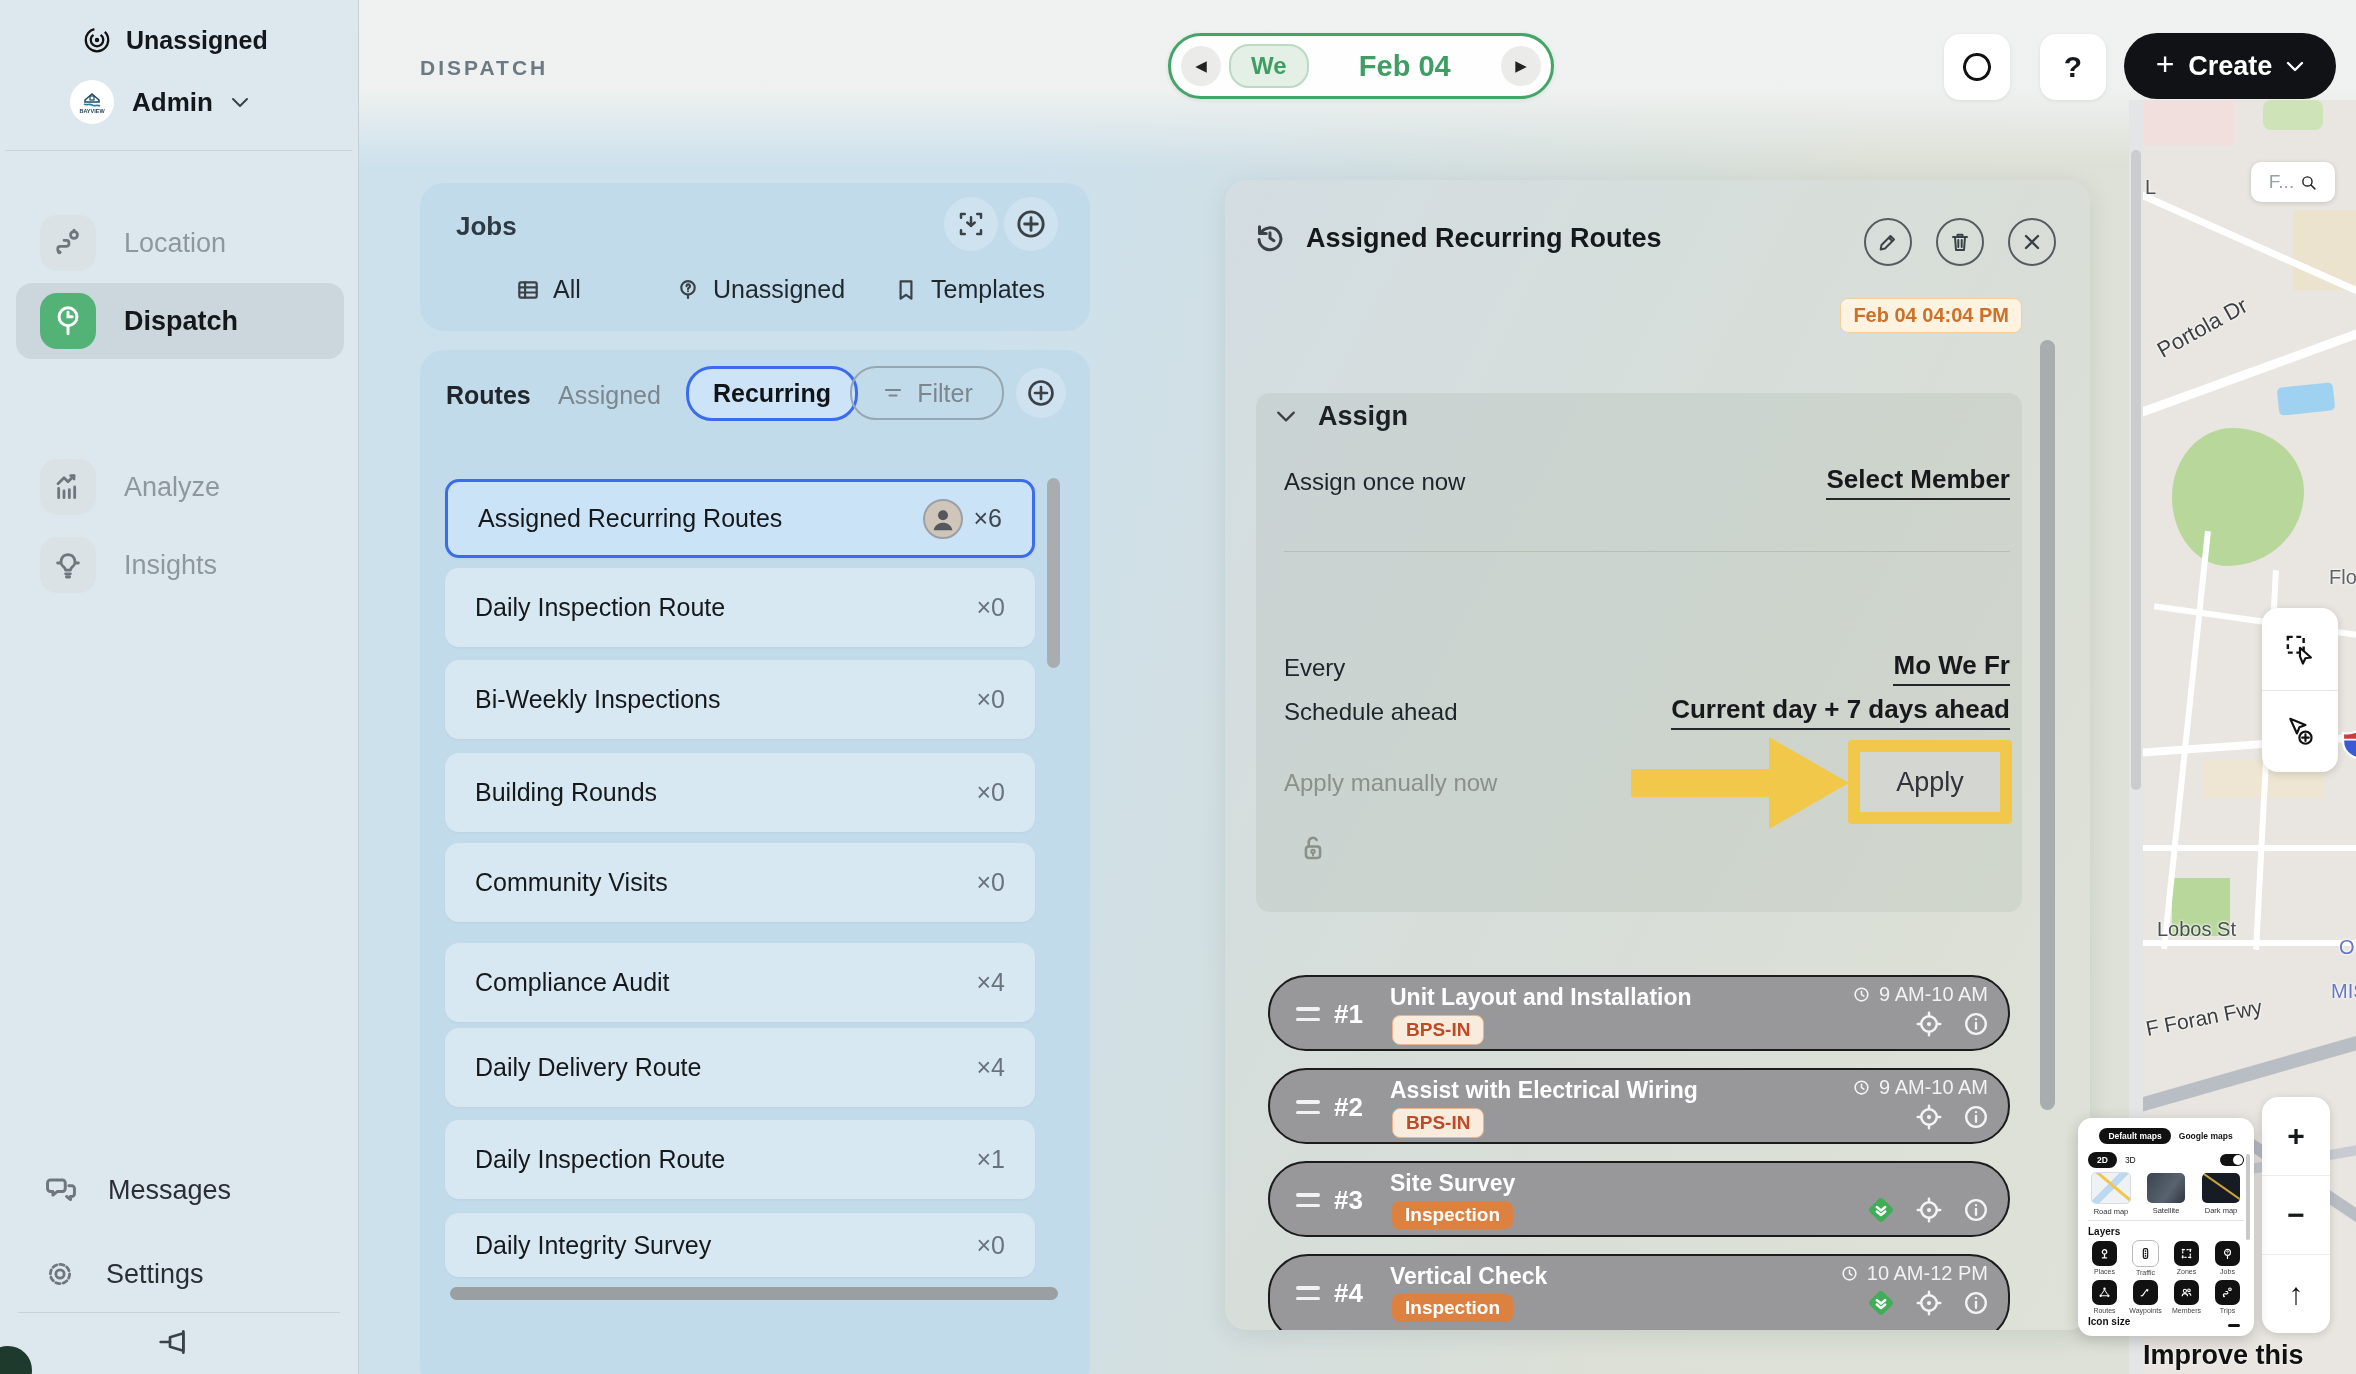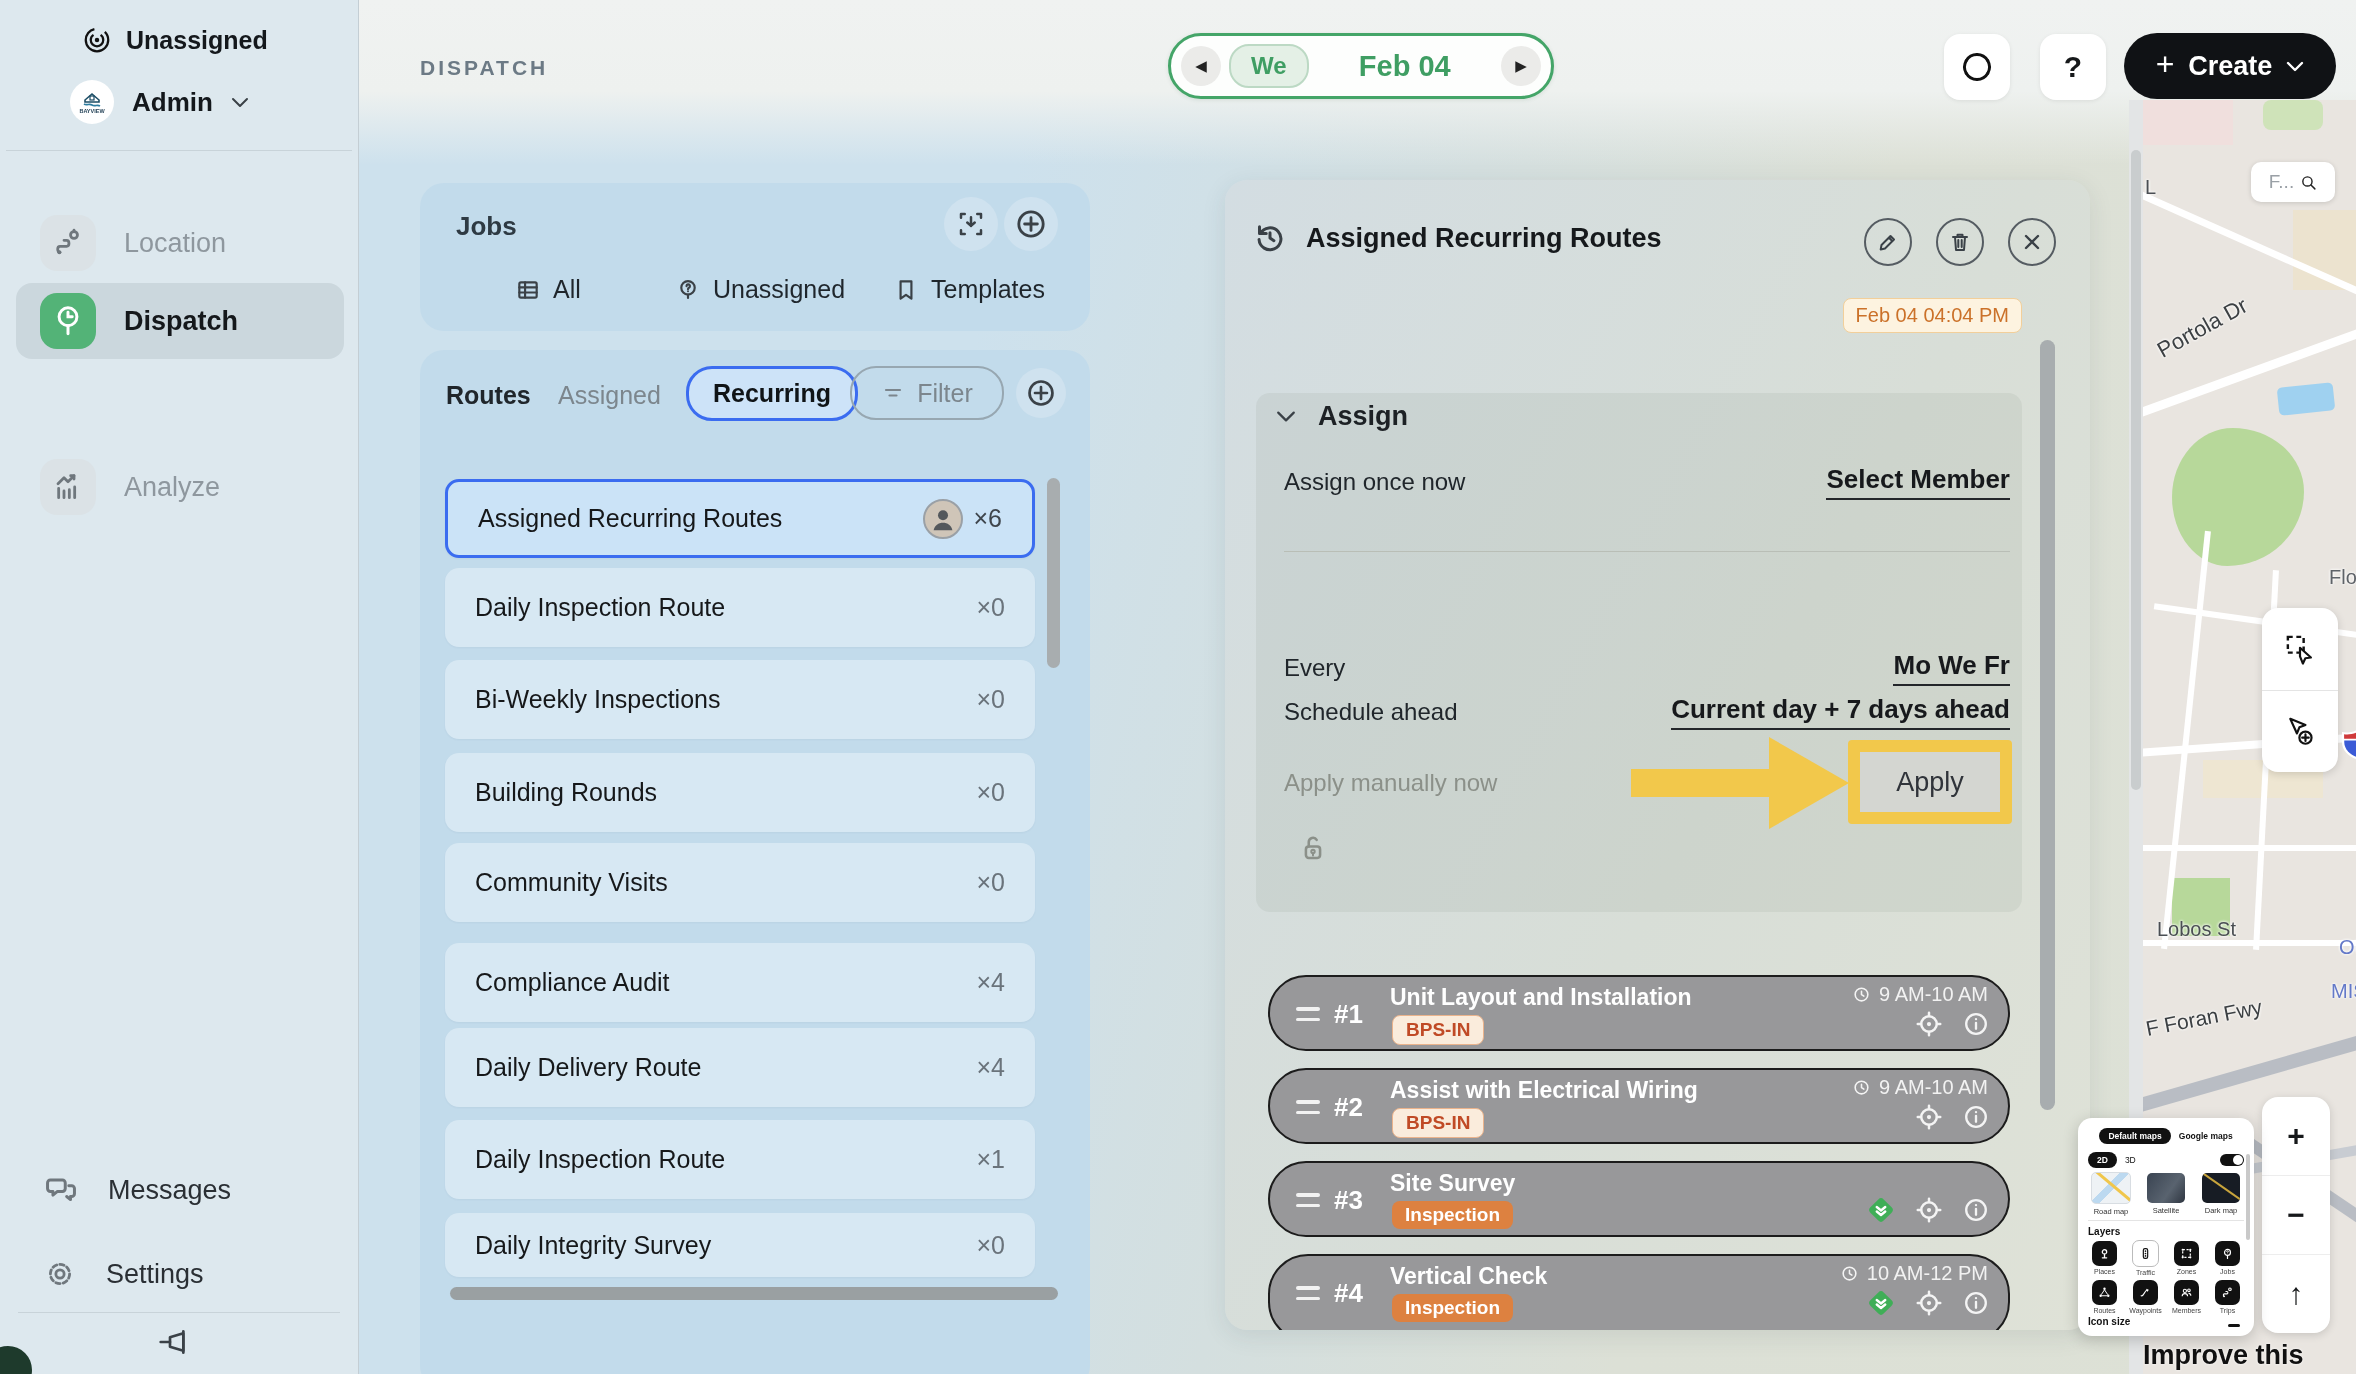--- a/index.html
+++ b/index.html
@@ -67,21 +67,21 @@
   .route-avatar{width:36px;height:36px;border-radius:50%;background:#cfc5b8;border:2px solid #9aa0a6;display:flex;align-items:center;justify-content:center;overflow:hidden;}
   .vscroll{width:13px;border-radius:7px;background:#a8adaf;}
   #routes-hscroll{left:30px;top:937px;width:608px;height:13px;border-radius:7px;background:#9aa0a2;}
 
   
   #detail-panel{left:1225px;top:180px;width:865px;height:1150px;border-radius:22px;overflow:hidden;
     background:linear-gradient(118deg,#d3dde2 0%,#d8ded7 55%,#dfe2d7 100%);box-shadow:0 6px 24px rgba(40,60,70,.10);}
   #detail-title-row{left:27px;top:40px;display:flex;align-items:center;gap:18px;}
   #detail-title{font-size:27px;font-weight:650;color:#16191c;}
   .round-btn{top:38px;width:48px;height:48px;border-radius:50%;border:2px solid #555c62;display:flex;align-items:center;justify-content:center;box-sizing:border-box;}
-  #detail-timestamp{top:118px;right:68px;padding:5px 12px;border-radius:8px;background:#fdf3e0;border:1.5px solid #f2cf9a;color:#cb7129;font-size:20px;font-weight:400;}
+  #detail-timestamp{top:118px;right:68px;padding:5px 12px;border-radius:8px;background:#fdf3e0;border:1.5px solid #f2cf9a;color:#cb7129;font-size:20px;font-weight:700;}
   #detail-scroll{left:815px;top:160px;height:770px;width:15px;border-radius:8px;background:#a8adaf;}
 
   #assign-card{left:31px;top:213px;width:766px;height:519px;border-radius:14px;background:rgba(150,160,148,.16);}
   #assign-header{left:20px;top:8px;display:flex;align-items:center;gap:22px;font-size:27px;font-weight:600;color:#1d2125;}
   .assign-row{left:28px;width:726px;height:40px;display:flex;align-items:center;justify-content:space-between;}
   .assign-label{font-size:24px;color:#20262b;}
   .assign-label.dim{color:#8b9089;}
   .assign-value{font-size:26px;font-weight:600;color:#17191c;border-bottom:2.5px solid #23262a;padding-bottom:3px;}
   #assign-divider{left:28px;top:158px;width:726px;height:1px;background:#b9beb6;}
   #apply-highlight{left:592px;top:347px;width:164px;height:84px;border:12px solid #f2c84b;border-radius:4px;box-sizing:border-box;background:transparent;display:flex;align-items:center;justify-content:center;}
@@ -195,20 +195,29 @@
     <div class="abs nav-item" style="top:449px">
       <span class="nav-tile">
         <svg width="32" height="32" viewBox="0 0 24 24">
             <path class="ic" d="M5 20v-7M9 20v-5M13 20v-6M17 20v-8"></path>
             <path class="ic" d="M4.5 9.5 9 5l3 3 4.5-4.5"></path>
             <path class="ic" d="M16.5 3.5h-2.5M16.5 3.5V6"></path>
           </svg>
       </span>
       <span class="nav-label">Analyze</span>
     </div>
+    <div class="abs nav-item" style="top:527px">
+      <span class="nav-tile">
+        <svg width="32" height="32" viewBox="0 0 24 24">
+            <path class="ic" d="M12 4.2a5.2 5.2 0 0 1 2.9 9.5c-.8.6-1 1.3-1 2.1h-3.8c0-.8-.2-1.5-1-2.1A5.2 5.2 0 0 1 12 4.2z"></path>
+            <path class="ic" d="M10.2 18.6h3.6M10.8 21h2.4M4.2 10.5h1.6M18.2 10.5h1.6"></path>
+          </svg>
+      </span>
+      <span class="nav-label">Insights</span>
+    </div>
 
     <div class="abs bottom-item" style="top:1162px">
       <span>
         <svg width="34" height="34" viewBox="0 0 24 24">
             <path class="ic" d="M4.5 5h8.5a2 2 0 0 1 2 2v4a2 2 0 0 1-2 2H9.5l-3.2 2.6V13H4.5a2 2 0 0 1-2-2V7a2 2 0 0 1 2-2z"></path>
             <path class="ic" d="M17.5 9h2a2 2 0 0 1 2 2v3.6a2 2 0 0 1-2 2h-.8v2.2l-2.7-2.2"></path>
           </svg>
       </span>
       <span class="bottom-label">Messages</span>
     </div>

